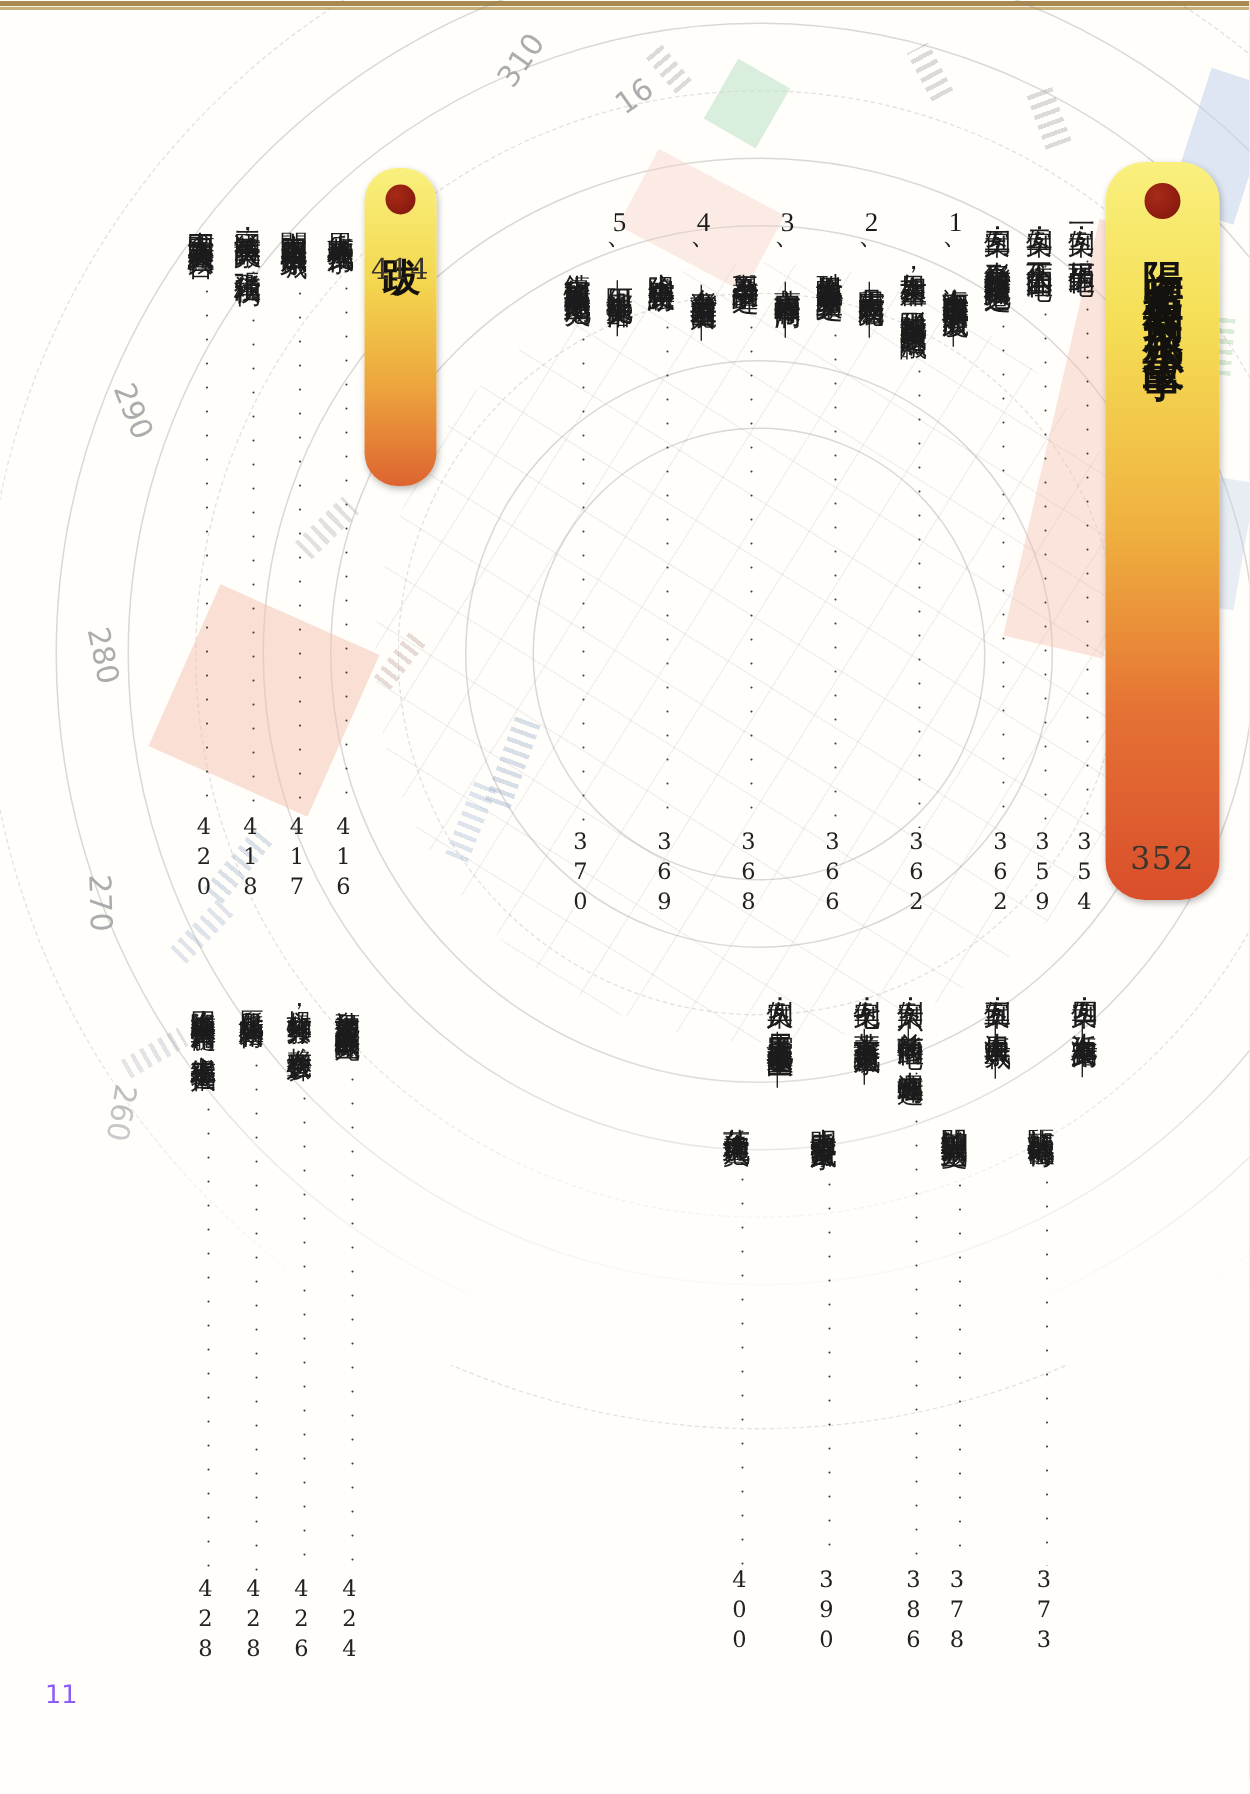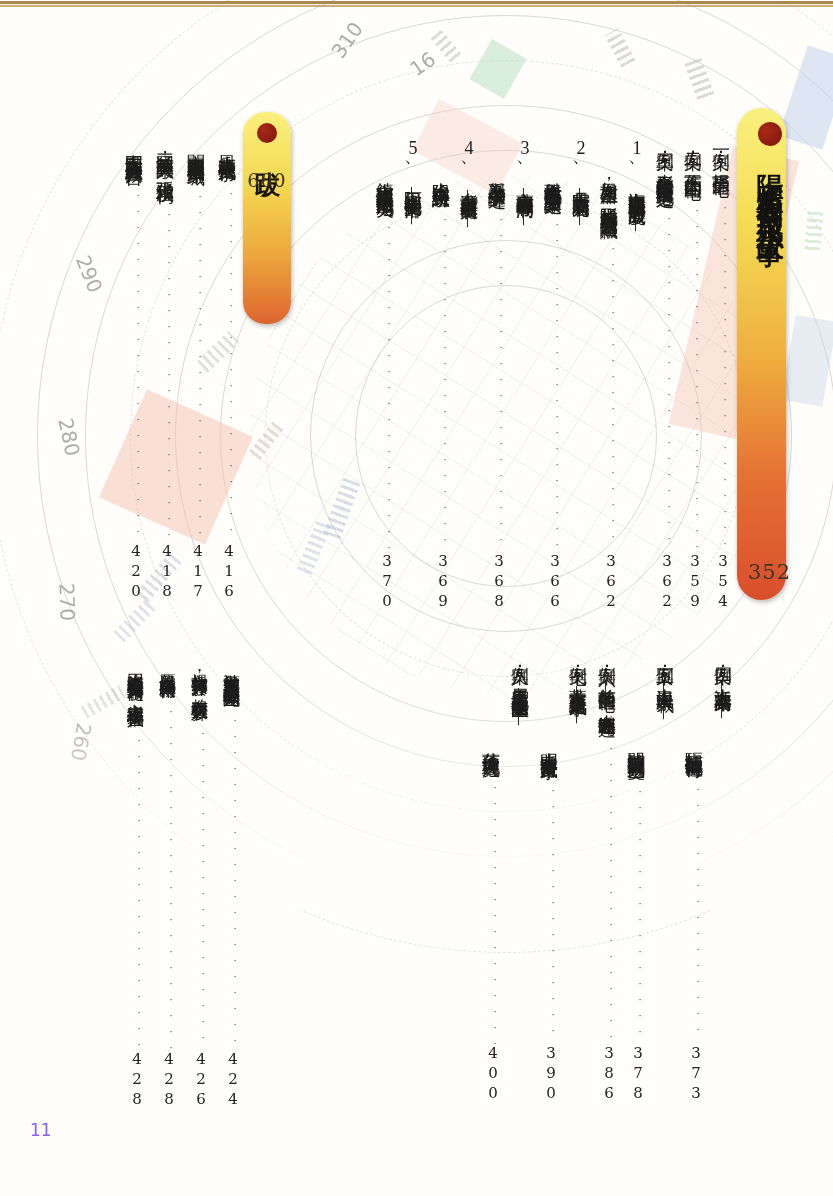--- a/index.html
+++ b/index.html
@@ -16,22 +16,22 @@
     background:repeating-linear-gradient(32deg,rgba(120,120,126,.20) 0 1px,transparent 1px 34px),
                repeating-linear-gradient(122deg,rgba(120,120,126,.20) 0 1px,transparent 1px 34px);}
   .patch{position:absolute;}
   .tg{position:absolute;background:repeating-linear-gradient(0deg,currentColor 0 3px,transparent 3px 7px);opacity:.35;}
   .cnum{position:absolute;color:#98989c;font-size:20px;font-family:"DejaVu Sans","Liberation Sans",sans-serif;opacity:.8;}
   .fade{position:absolute;left:0;right:0;top:690px;height:220px;
     background:linear-gradient(rgba(255,254,251,0),#fffefb 85%);}
   
   .banner{position:absolute;border-radius:26px;box-shadow:1px 2px 5px rgba(0,0,0,.28);
     display:flex;flex-direction:column;align-items:center;}
-  .banner-section{left:737px;top:108px;width:33px;height:492px;
-    background:linear-gradient(180deg,#f9f07e 0%,#f5de55 22%,#efb03f 50%,#e57134 75%,#d94e2b 100%);padding-left:16px;}
+  .banner-section{left:737px;top:108px;width:76px;height:492px;
+    background:linear-gradient(180deg,#f9f07e 0%,#f5de55 22%,#efb03f 50%,#e57134 75%,#d94e2b 100%);}
   .banner-post{left:243px;top:112px;width:48px;height:212px;border-radius:22px;
     background:linear-gradient(180deg,#f9f07e 0%,#f4d850 35%,#eda63d 68%,#dd6430 100%);}
   .banner-dot{width:24px;height:24px;border-radius:50%;margin-top:14px;flex:0 0 auto;
     background:radial-gradient(circle at 35% 35%,#a82a17,#7d150c);}
   .banner-post .banner-dot{width:20px;height:20px;margin-top:11px;}
   .banner-title{writing-mode:vertical-rl;text-orientation:upright;font-weight:bold;color:#14120f;
     font-size:27px;letter-spacing:6px;margin-top:7px;line-height:1;}
   .banner-post .banner-title{font-size:26px;margin-top:8px;}
   .banner-page{font-size:21px;color:#3c352b;margin-top:auto;margin-bottom:16px;letter-spacing:1px;
     font-family:"DejaVu Serif","Liberation Serif",serif;}
@@ -106,21 +106,21 @@
 
   <div class="banner banner-section">
     <span class="banner-dot"></span>
     <span class="banner-title">陽宅精典案例及風水小故事</span>
     <span class="banner-page">352</span>
   </div>
 
   <div class="banner banner-post">
     <span class="banner-dot"></span>
     <span class="banner-title">跋</span>
-    <span class="banner-page">600</span>
+    <span class="banner-page">414</span>
   </div>
 
   <div class="toc-block block-ur">
     <div class="vcol">
         <span class="txt">案例一：損男丁的住宅</span>
         <span class="dots">··················································</span>
         <span class="pg">354</span>
       </div>
     <div class="vcol">
         <span class="txt">案例二：住不下人的山間住宅</span>

